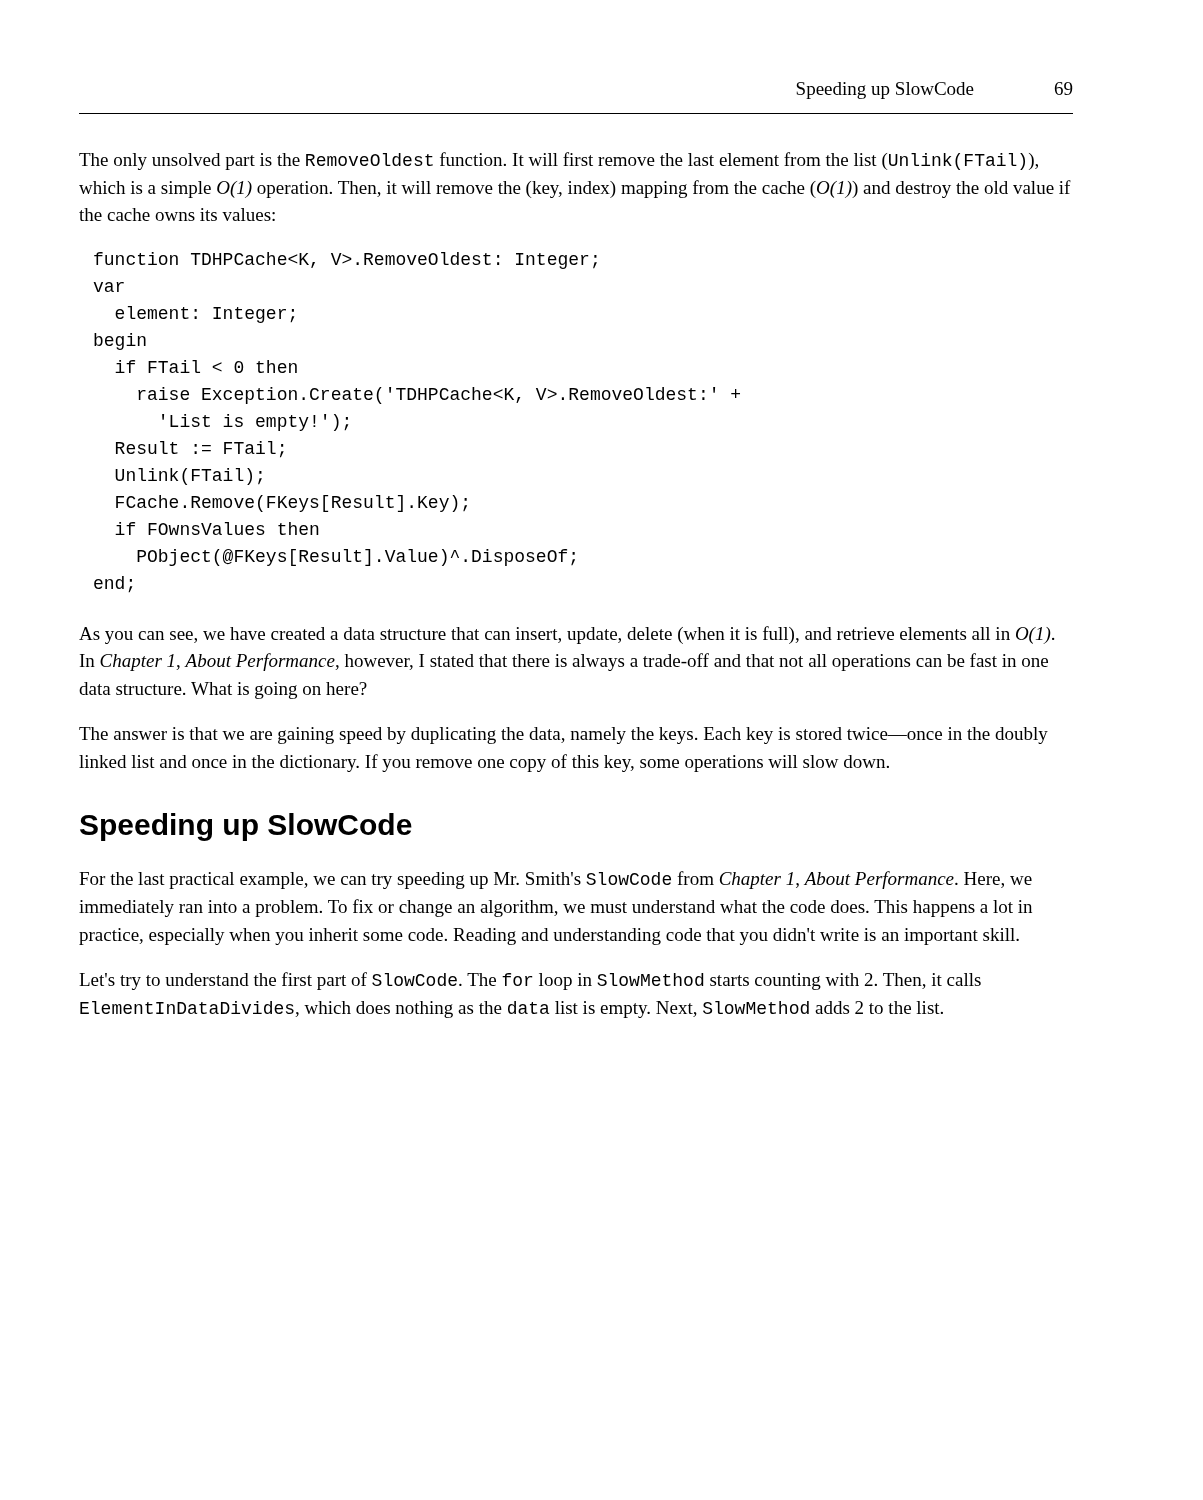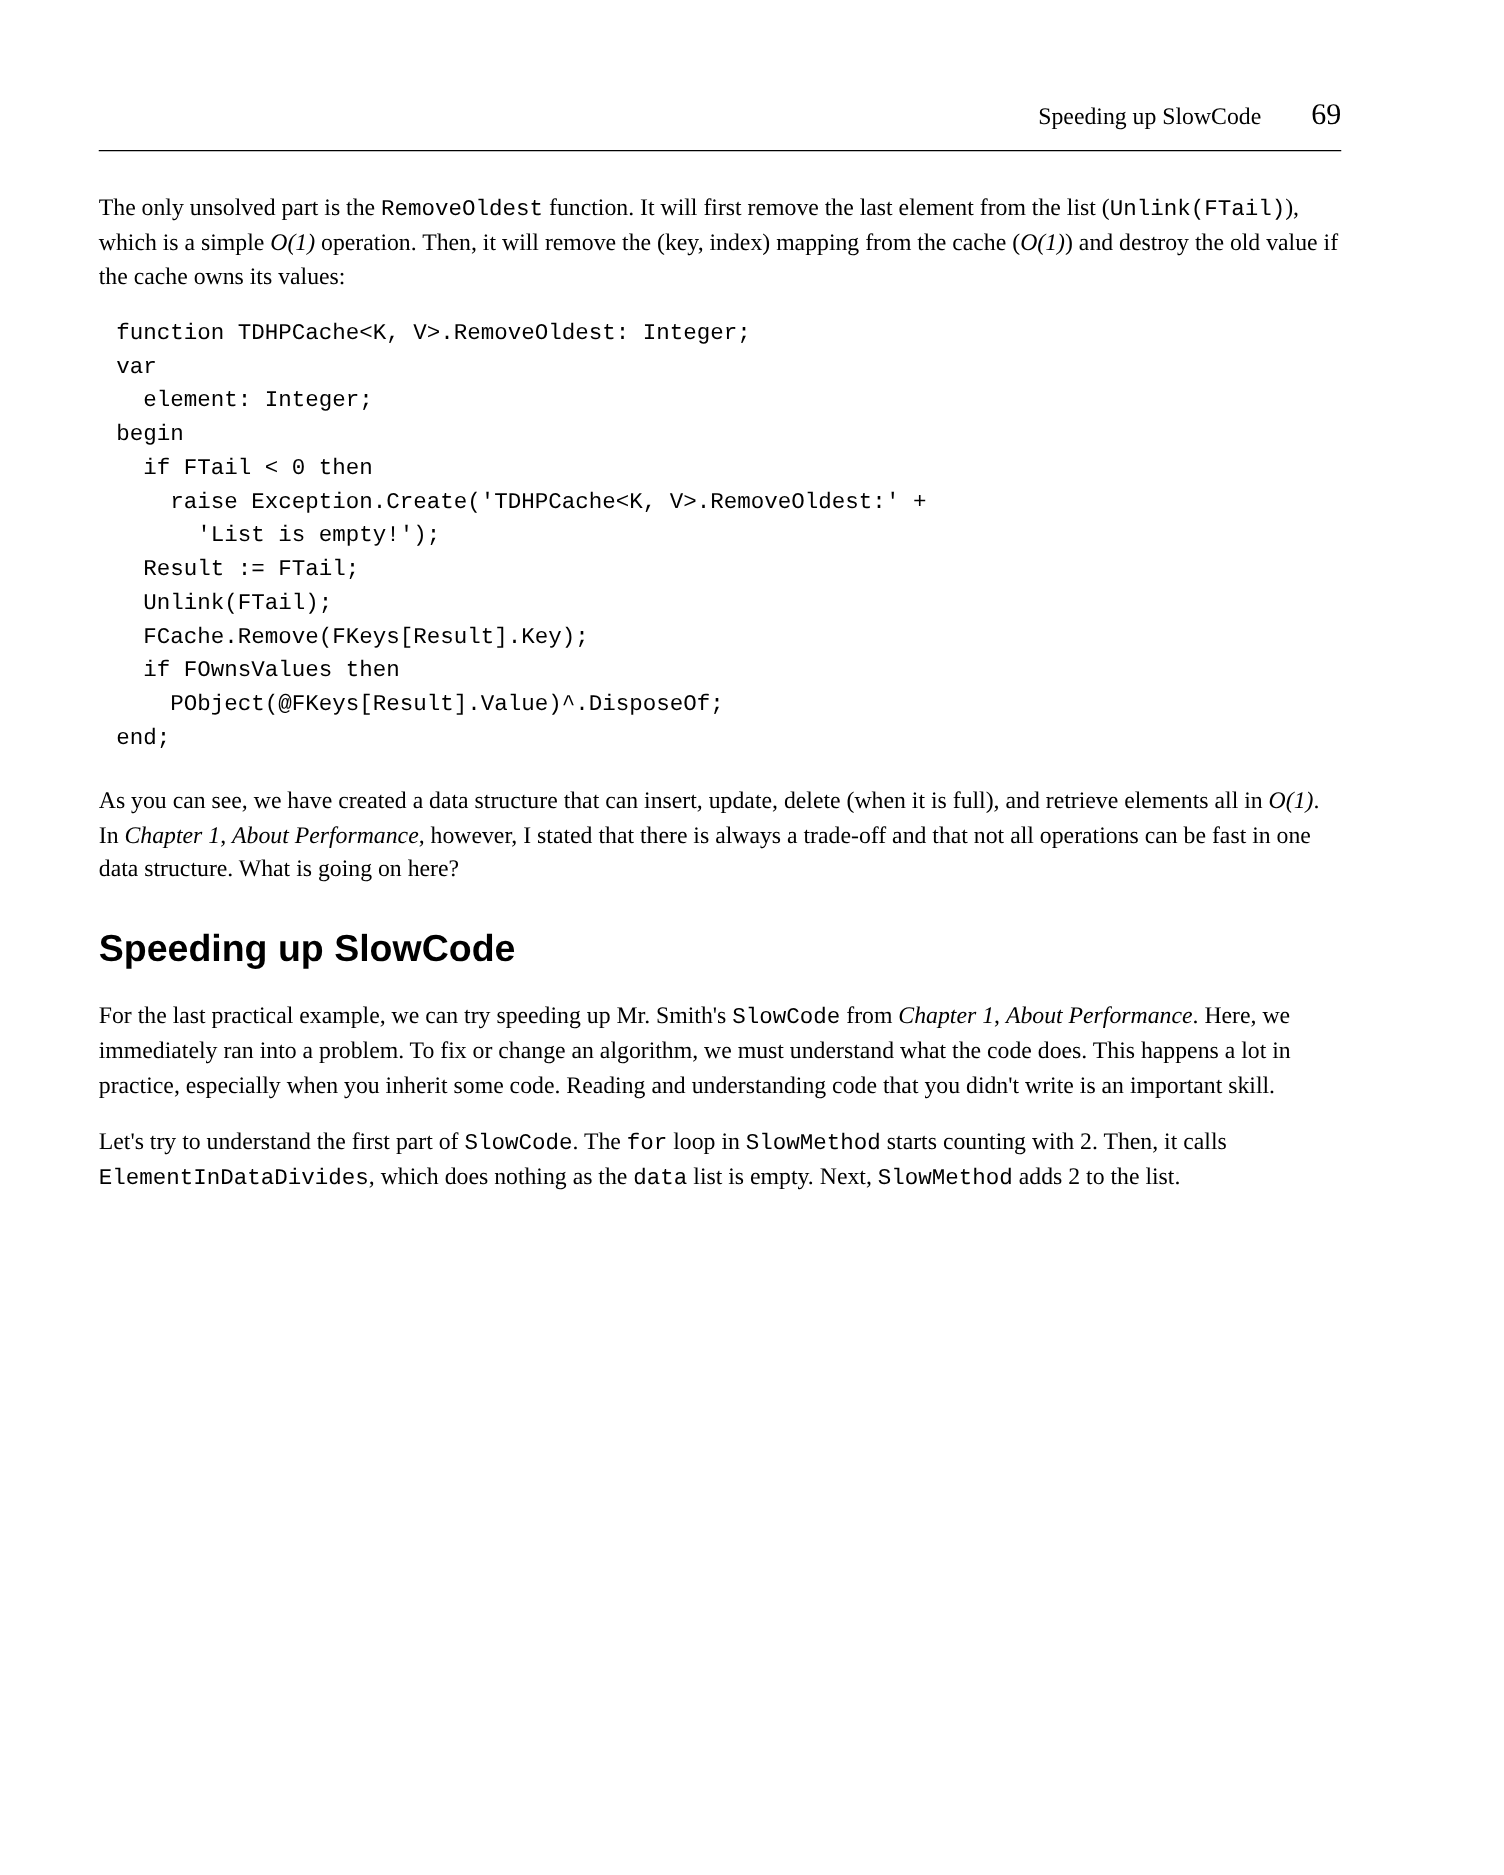--- a/index.html
+++ b/index.html
@@ -26,21 +26,22 @@
     align-items: baseline;
     gap: 40px;
     border-bottom: 1px solid #000;
     padding-bottom: 10px;
     margin-bottom: 32px;
   }
   .running-head .title {
     font-size: 19px;
   }
   .running-head .pagenum {
-    font-size: 24px;
+    font-size: 19px;
+    margin-left: 40px;
   }
   p.body {
     margin: 0 0 18px 0;
     text-align: left;
   }
   .code-inline {
     font-family: "Courier New", Courier, monospace;
     font-size: 18px;
   }
   .ital {
@@ -87,20 +88,21 @@
   Unlink(FTail);
   FCache.Remove(FKeys[Result].Key);
   if FOwnsValues then
     PObject(@FKeys[Result].Value)^.DisposeOf;
 end;</pre>
 
   <p class="body">
     <span>As you can see, we have created a data structure that can insert, update, delete (when it is full), and retrieve elements all in </span><span class="ital">O(1)</span><span>. In </span><span class="ital">Chapter 1</span><span>, </span><span class="ital">About Performance</span><span>, however, I stated that there is always a trade-off and that not all operations can be fast in one data structure. What is going on here?</span>
   </p>
 
+  <p class="body">The answer is that we are gaining speed by duplicating the data, namely the keys. Each key is stored twice—once in the doubly linked list and once in the dictionary. If you remove one copy of this key, some operations will slow down.</p>
 
   <h2 class="section">Speeding up SlowCode</h2>
 
   <p class="body">
     <span>For the last practical example, we can try speeding up Mr. Smith's </span><span class="code-inline">SlowCode</span><span> from </span><span class="ital">Chapter 1</span><span>, </span><span class="ital">About Performance</span><span>. Here, we immediately ran into a problem. To fix or change an algorithm, we must understand what the code does. This happens a lot in practice, especially when you inherit some code. Reading and understanding code that you didn't write is an important skill.</span>
   </p>
 
   <p class="body">
     <span>Let's try to understand the first part of </span><span class="code-inline">SlowCode</span><span>. The </span><span class="code-inline">for</span><span> loop in </span><span class="code-inline">SlowMethod</span><span> starts counting with 2. Then, it calls </span><span class="code-inline">ElementInDataDivides</span><span>, which does nothing as the </span><span class="code-inline">data</span><span> list is empty. Next, </span><span class="code-inline">SlowMethod</span><span> adds 2 to the list.</span>
   </p>

